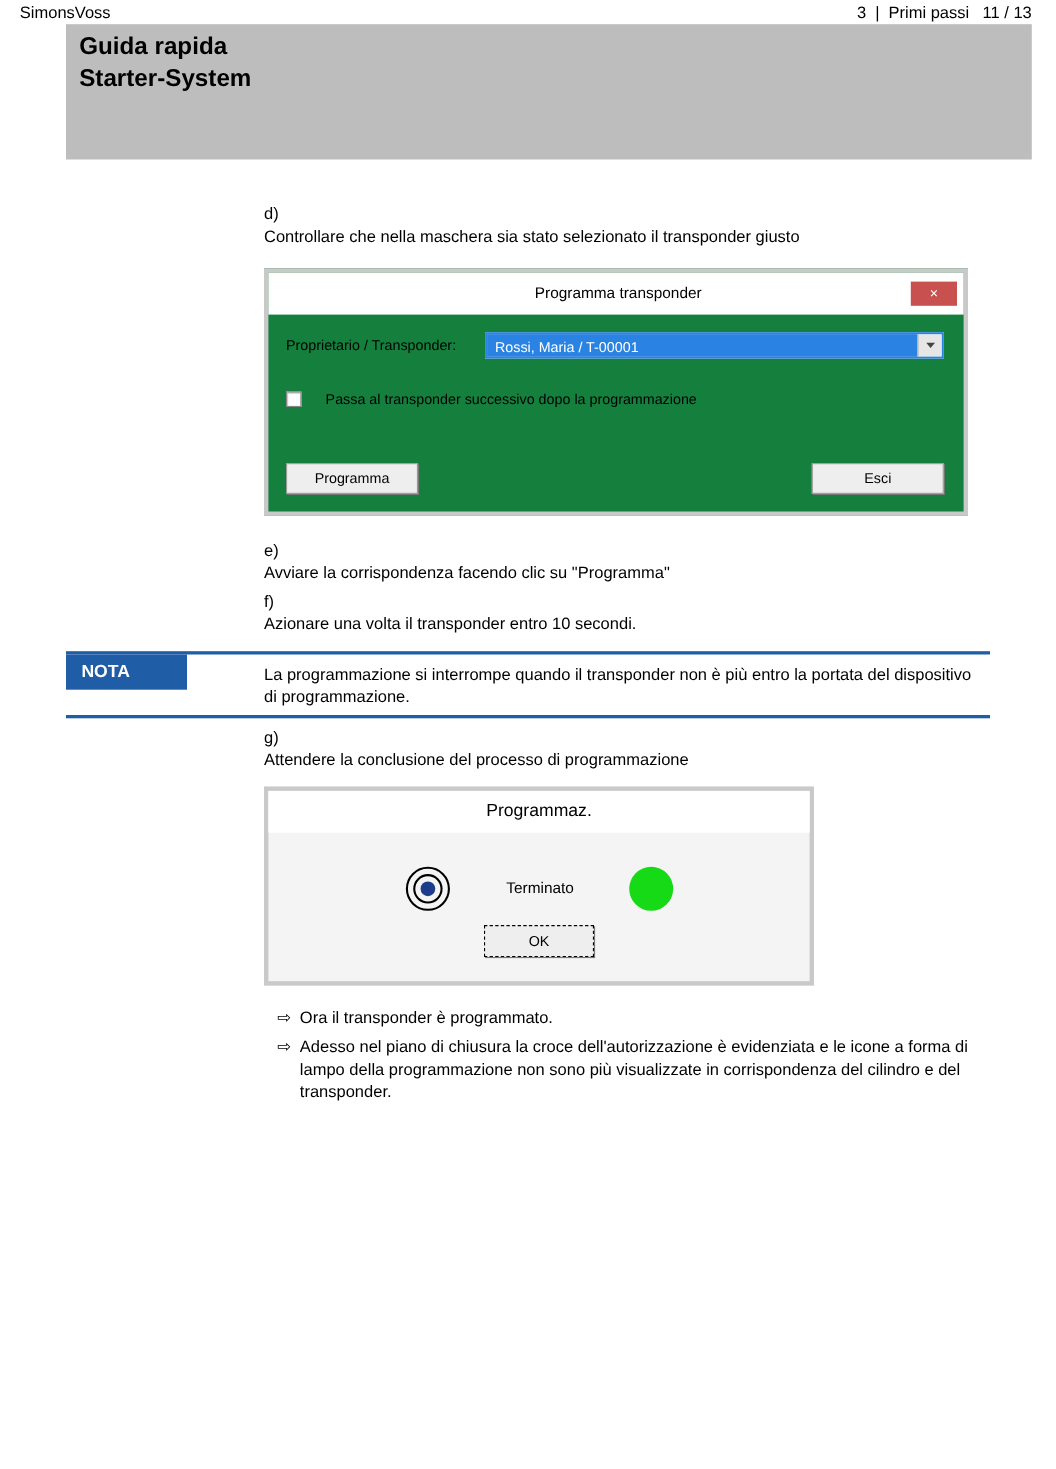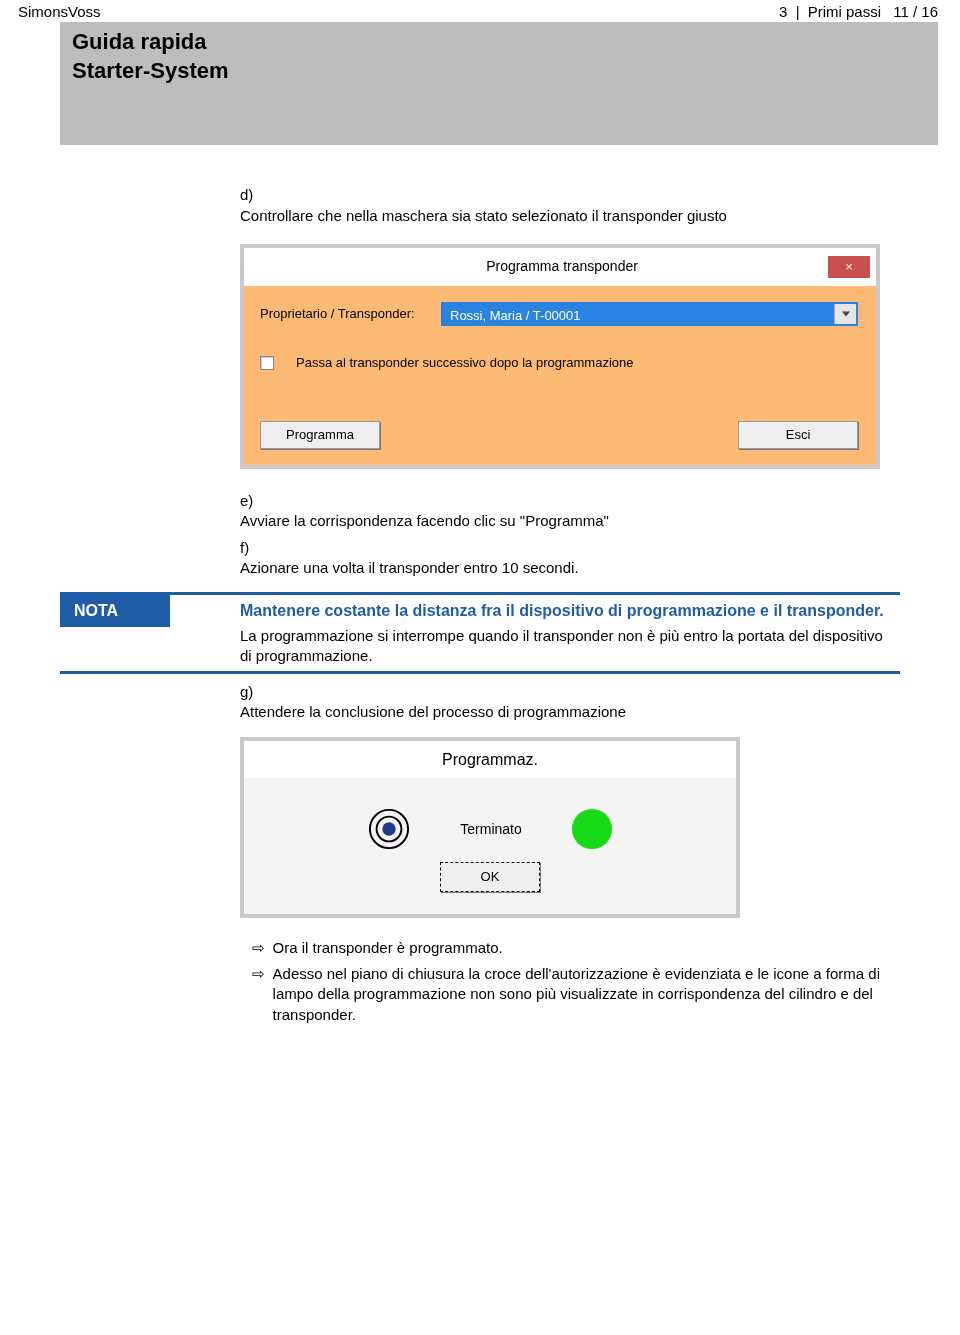--- a/index.html
+++ b/index.html
@@ -51,21 +51,21 @@
   .list-d .txt, .list-e .txt, .list-f .txt, .list-g .txt {
     display: inline-block;
     vertical-align: top;
     width: calc(100% - 26px);
   }
 
   
   .dialog1 {
     margin: 18px 0 22px 0;
     border: 4px solid #c9c9c9;
-    background: #fdba74;
+    background: #15803d;
     width: 640px;
     font-size: 14px;
   }
   .dialog1 .titlebar {
     display: flex;
     justify-content: space-between;
     align-items: center;
     background: #fff;
     padding: 8px 6px 8px 10px;
   }
@@ -205,21 +205,21 @@
 </head>
 <body>
 
 <div class="page">
   <div class="top-row">
     <span>SimonsVoss</span>
     <span class="top-right">
       <span>3</span>
       <span class="sep">|</span>
       <span>Primi passi</span>
-      <span class="page-num">11 / 16</span>
+      <span class="page-num">11 / 13</span>
     </span>
   </div>
 
   <div class="header-bar">
     <h1>
       <span>Guida rapida</span><br>
       <span>Starter-System</span>
     </h1>
   </div>
 
@@ -267,21 +267,20 @@
     <div class="list-f">
       <span class="lbl">f)</span>
       <span class="txt">Azionare una volta il transponder entro 10 secondi.</span>
     </div>
 
     <div class="nota-wrap">
       <div class="nota-top-rule"></div>
       <div class="nota-row">
         <div class="nota-label">NOTA</div>
         <div class="nota-body">
-          <div>Mantenere costante la distanza fra il dispositivo di programmazione e il transponder.</div>
           <div class="nota-sub">La programmazione si interrompe quando il transponder non è più entro la portata del dispositivo di programmazione.</div>
         </div>
       </div>
       <div class="nota-bot-rule"></div>
     </div>
 
     <div class="list-g" style="margin-top:8px;">
       <span class="lbl">g)</span>
       <span class="txt">Attendere la conclusione del processo di programmazione</span>
     </div>

